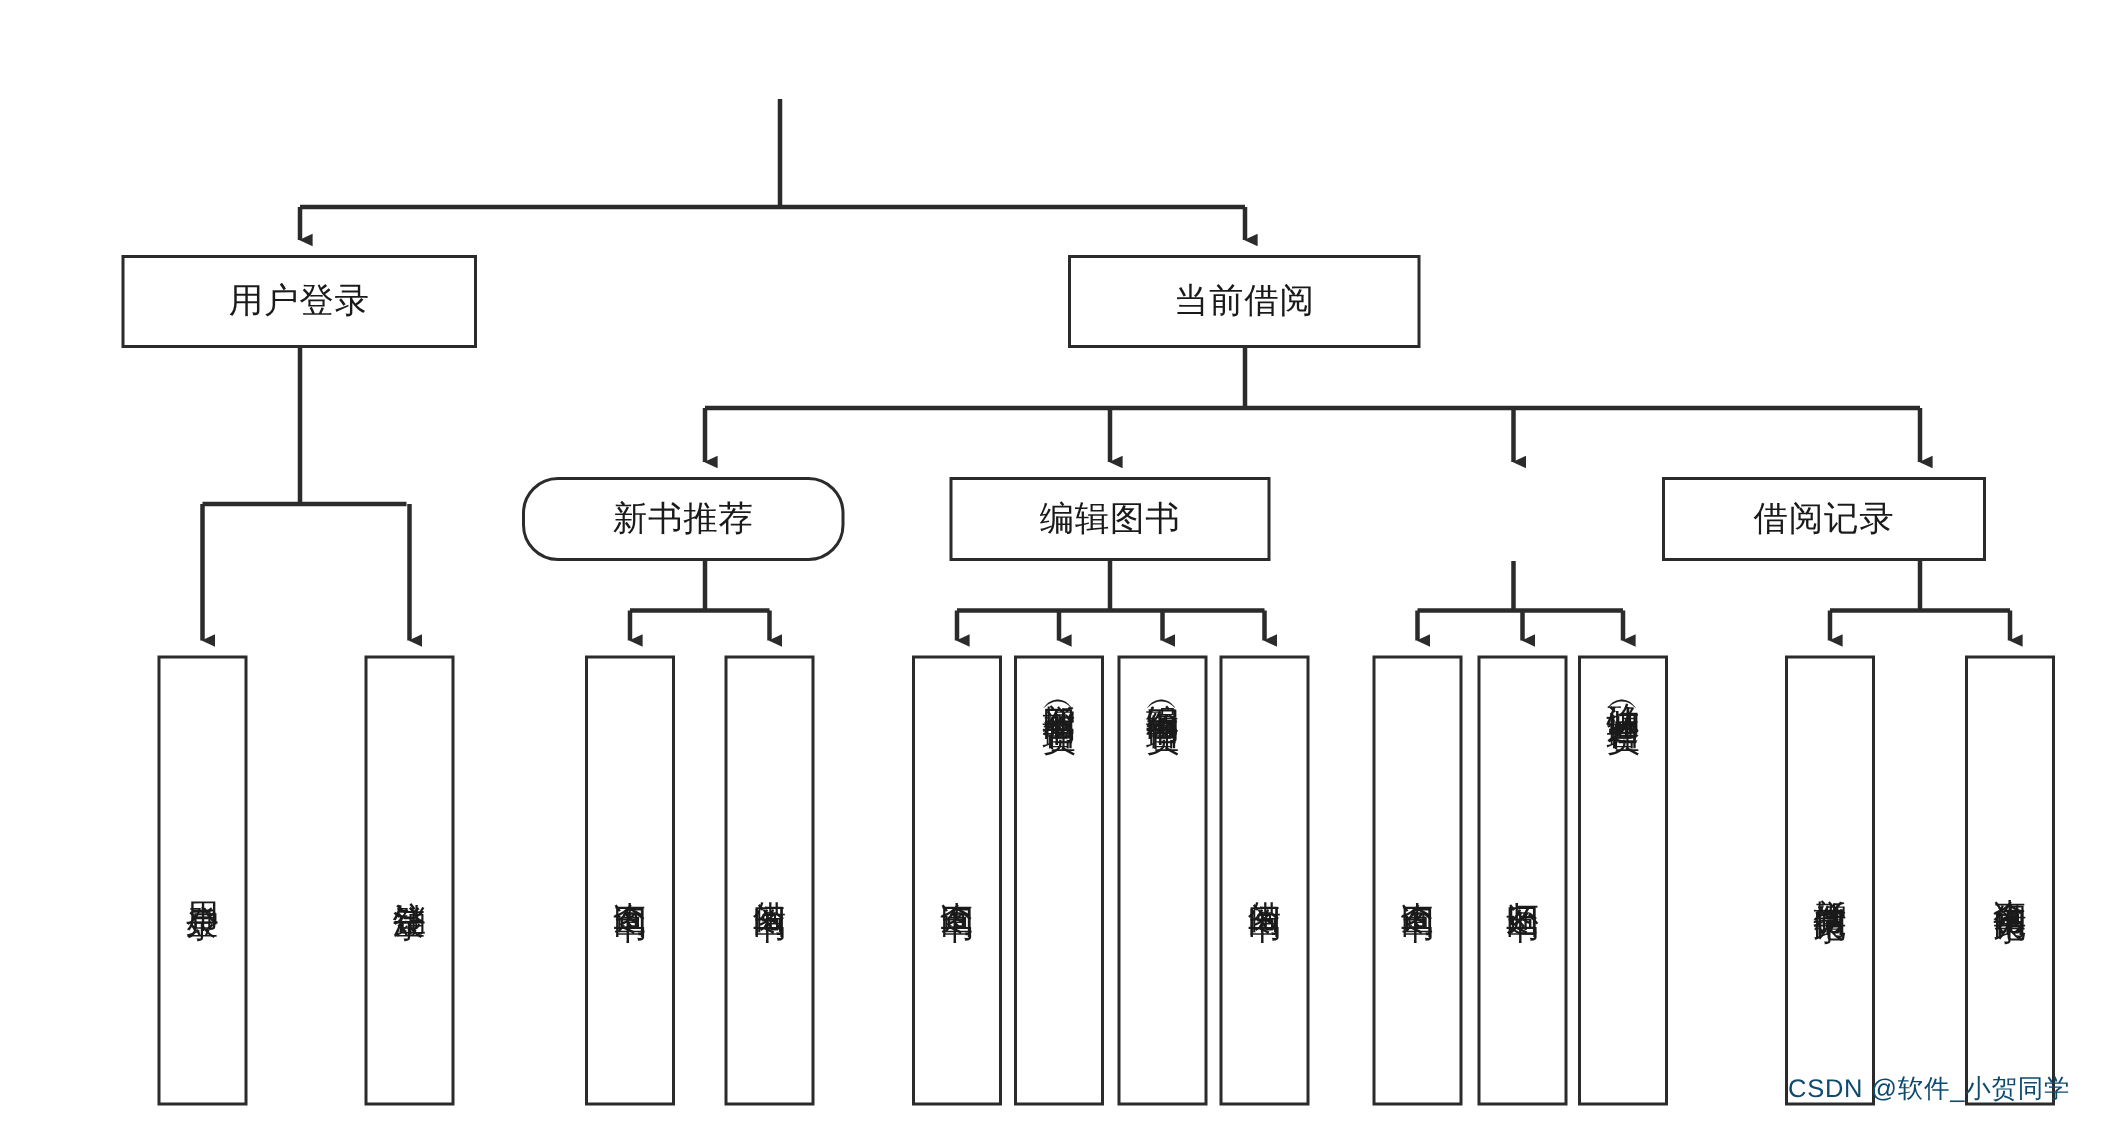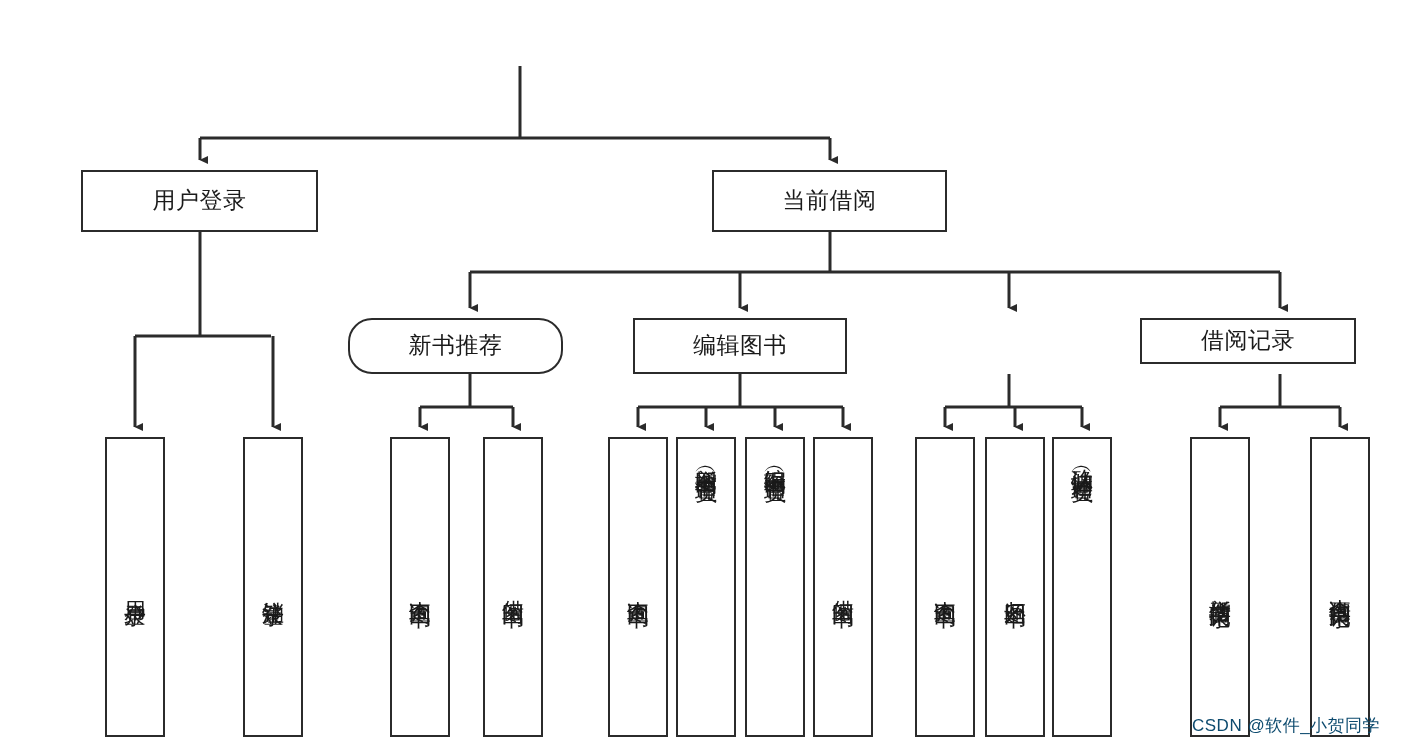--- a/index.html
+++ b/index.html
@@ -145,21 +145,21 @@
   <div class="node-box" style="left:712px; top:170px; width:235px; height:62px;">
     <span class="node-label-h">当前借阅</span>
   </div>
 
   <div class="node-box" style="left:348px; top:318px; width:215px; height:56px;border-radius:24px;">
     <span class="node-label-h">新书推荐</span>
   </div>
   <div class="node-box" style="left:633px; top:318px; width:214px; height:56px;">
     <span class="node-label-h">编辑图书</span>
   </div>
-  <div class="node-box" style="left:1140px; top:318px; width:216px; height:46px;text-align:right;">
+  <div class="node-box" style="left:1108px; top:318px; width:216px; height:56px;text-align:right;">
     <span class="node-label-h">借阅记录</span>
   </div>
 
   <div class="node-box leaf-box center-v" style="left:105px; top:437px; width:60px; height:300px;">
     <span class="node-label-v">用户登录</span>
   </div>
   <div class="node-box leaf-box center-v" style="left:243px; top:437px; width:60px; height:300px;">
     <span class="node-label-v">注销登录</span>
   </div>
   <div class="node-box leaf-box center-v" style="left:390px; top:437px; width:60px; height:300px;">

